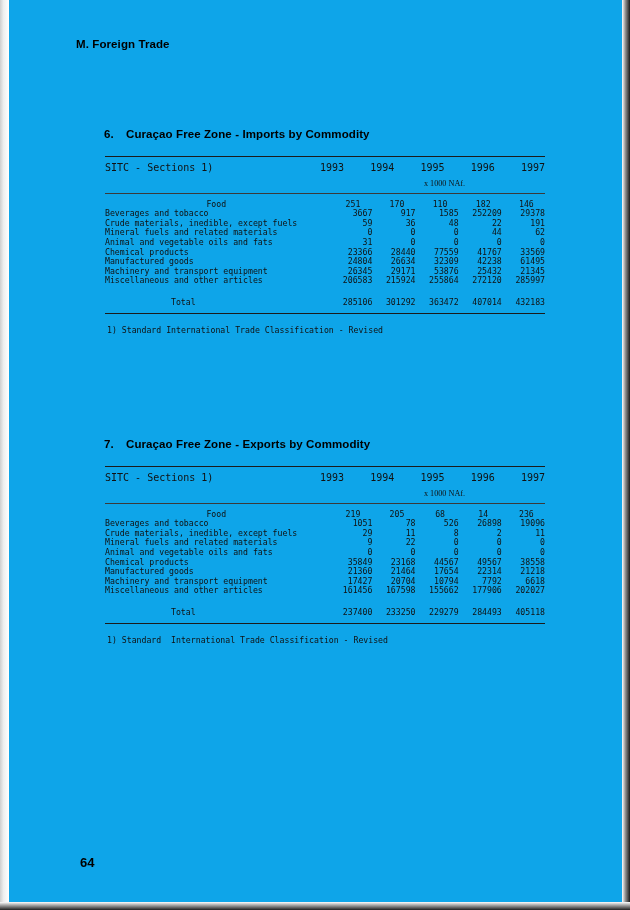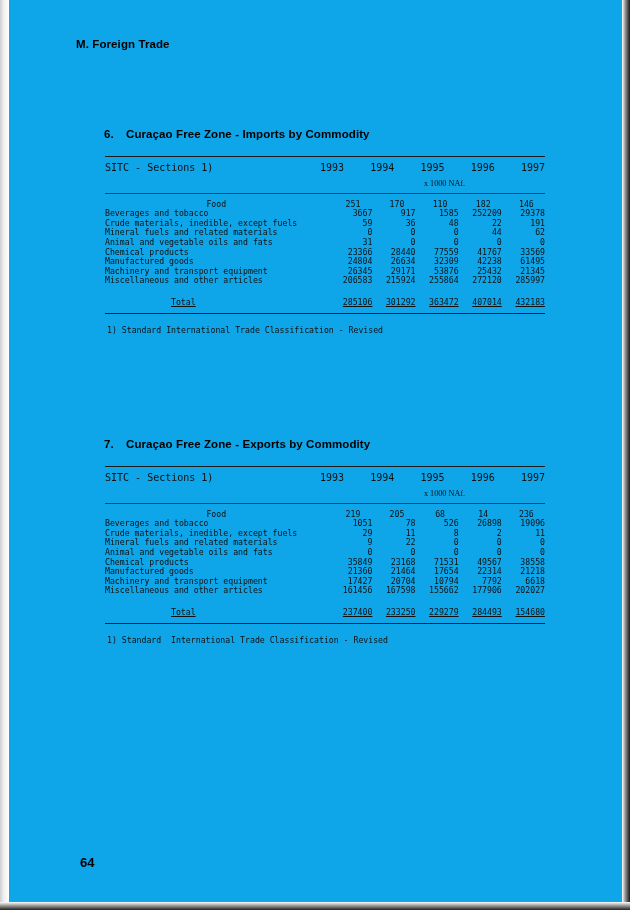--- a/index.html
+++ b/index.html
@@ -141,21 +141,20 @@
     text-align: center;
     font-family: Liberation Serif, serif;
   }
 
   .body-pad-top td { padding-top: 6px !important; text-align: center; }
   .body-pad-bot td { padding-bottom: 3px !important; }
 
   .total-row td {
     padding-top: 9px !important;
     padding-bottom: 5px !important;
-    text-decoration: underline;
   }
   .total-lbl {
     text-align: left;
     padding-left: 66px !important;
     white-space: nowrap;
   }
 
   .footnote {
     position: relative;
     margin-left: 99px;
@@ -361,21 +360,21 @@
             <td class="val c0">0</td>
             <td class="val">0</td>
             <td class="val">0</td>
             <td class="val">0</td>
             <td class="val">0</td>
           </tr>
           <tr>
             <td class="lbl">Chemical products</td>
             <td class="val c0">35849</td>
             <td class="val">23168</td>
-            <td class="val">71531</td>
+            <td class="val">44567</td>
             <td class="val">49567</td>
             <td class="val">38558</td>
           </tr>
           <tr>
             <td class="lbl">Manufactured goods</td>
             <td class="val c0">21360</td>
             <td class="val">21464</td>
             <td class="val">17654</td>
             <td class="val">22314</td>
             <td class="val">21218</td>
@@ -395,21 +394,21 @@
             <td class="val">155662</td>
             <td class="val">177906</td>
             <td class="val">202027</td>
           </tr>
           <tr class="total-row">
             <td class="lbl total-lbl">Total</td>
             <td class="val c0">237400</td>
             <td class="val">233250</td>
             <td class="val">229279</td>
             <td class="val">284493</td>
-            <td class="val">154680</td>
+            <td class="val">405118</td>
           </tr>
         </tbody>
       </table>
       <div class="rule"></div>
     </div>
     <div class="footnote">1) Standard  International Trade Classification - Revised</div>
   </div>
 
   <div class="page-num">64</div>
 

